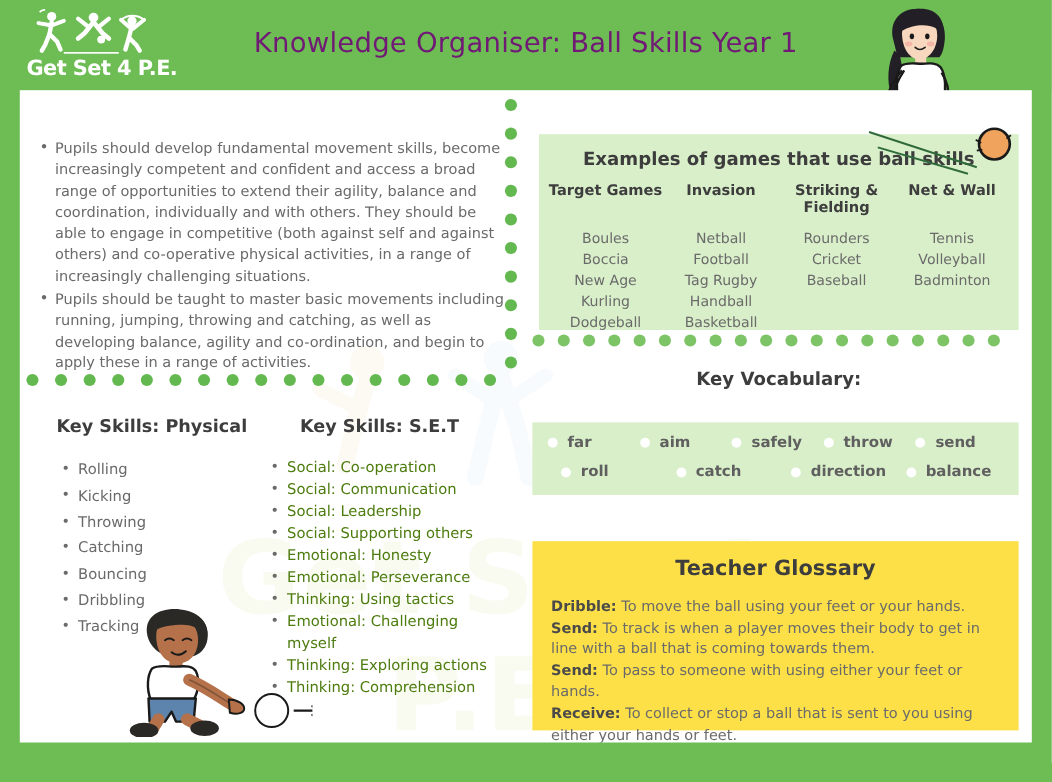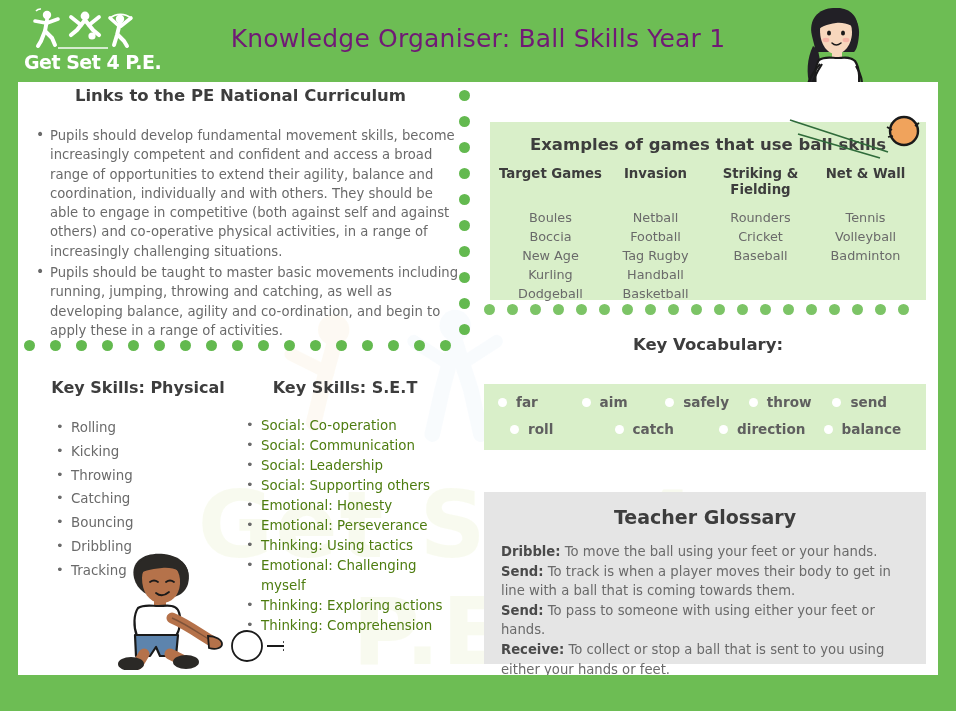--- a/index.html
+++ b/index.html
@@ -251,21 +251,21 @@
     color: #5f5f5f;
     font-family: "DejaVu Sans", sans-serif;
   }
   .vocab-row.r2 .vocab-item { padding-left: 12px; }
 
   
   .glossary-panel {
     position: absolute;
     left: 466px; top: 410px;
     width: 442px; height: 172px;
-    background: #e5e5e5;
+    background: #fde047;
   }
   #glossary-title {
     left: 0; top: 14px; width: 442px;
     font-size: 19px;
   }
   .glossary-body {
     position: absolute;
     left: 17px; top: 50px;
     width: 412px;
     font-size: 13.2px;
@@ -369,21 +369,20 @@
         <path d="M112 100 L60 74" stroke="#f2d9a8" stroke-width="18" fill="none" stroke-linecap="round"></path>
         <circle cx="290" cy="34" r="22" fill="#cfe3f5"></circle>
         <path d="M290 56 L272 124 L258 186" stroke="#cfe3f5" stroke-width="22" fill="none" stroke-linecap="round"></path>
         <path d="M290 56 L312 124 L326 186" stroke="#cfe3f5" stroke-width="22" fill="none" stroke-linecap="round"></path>
         <path d="M278 86 L232 56" stroke="#cfe3f5" stroke-width="18" fill="none" stroke-linecap="round"></path>
         <path d="M302 86 L348 56" stroke="#cfe3f5" stroke-width="18" fill="none" stroke-linecap="round"></path>
       </svg>
       <div class="wm-text">Get Set 4 P.E.</div>
     </div>
 
-    <div class="sect-title" id="curriculum-title">Links to the PE National Curriculum</div>
     <ul class="curriculum-list">
       <li>Pupils should develop fundamental movement skills, become increasingly competent and confident and access a broad range of opportunities to extend their agility, balance and coordination, individually and with others. They should be able to engage in competitive (both against self and against others) and co-operative physical activities, in a range of increasingly challenging situations.</li>
       <li>Pupils should be taught to master basic movements including running, jumping, throwing and catching, as well as developing balance, agility and co-ordination, and begin to apply these in a range of activities.</li>
     </ul>
 
     <div>
       <div class="dot" style="left:441px; top:8px;"></div>
       <div class="dot" style="left:441px; top:34px;"></div>
       <div class="dot" style="left:441px; top:60px;"></div>
       <div class="dot" style="left:441px; top:86px;"></div>

